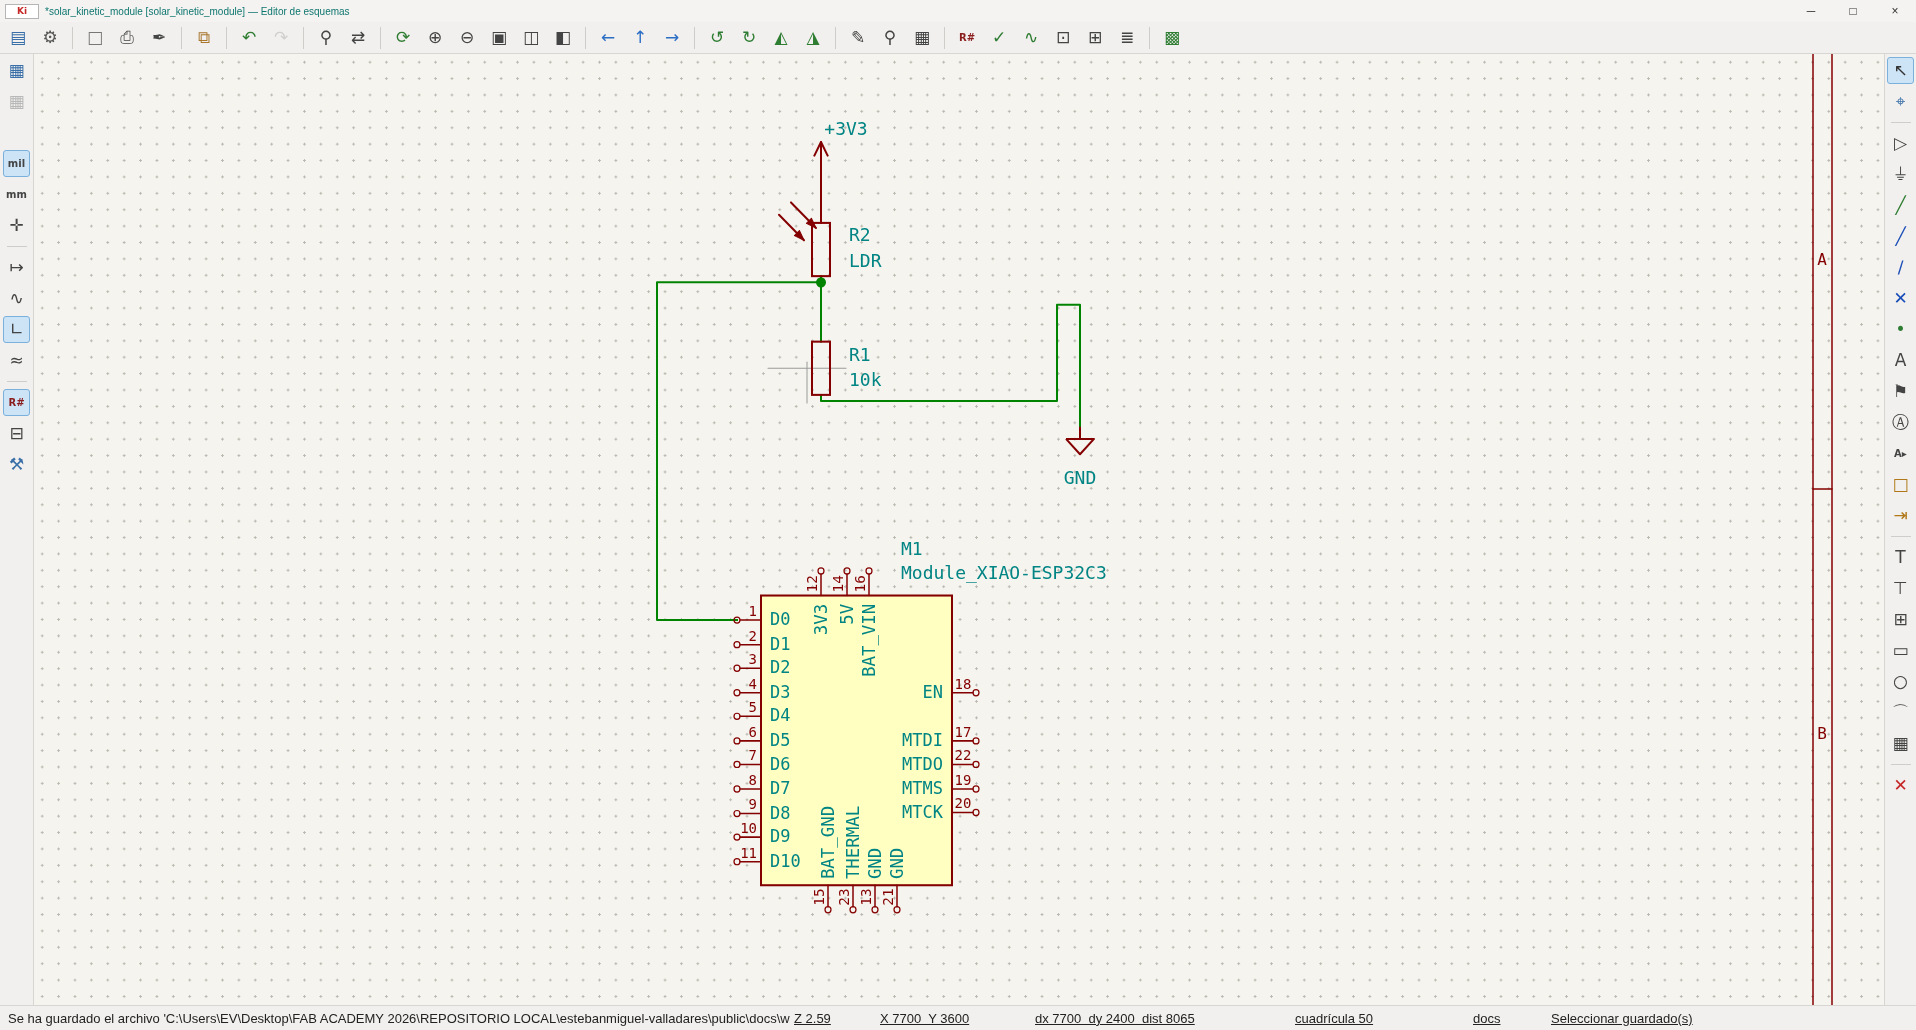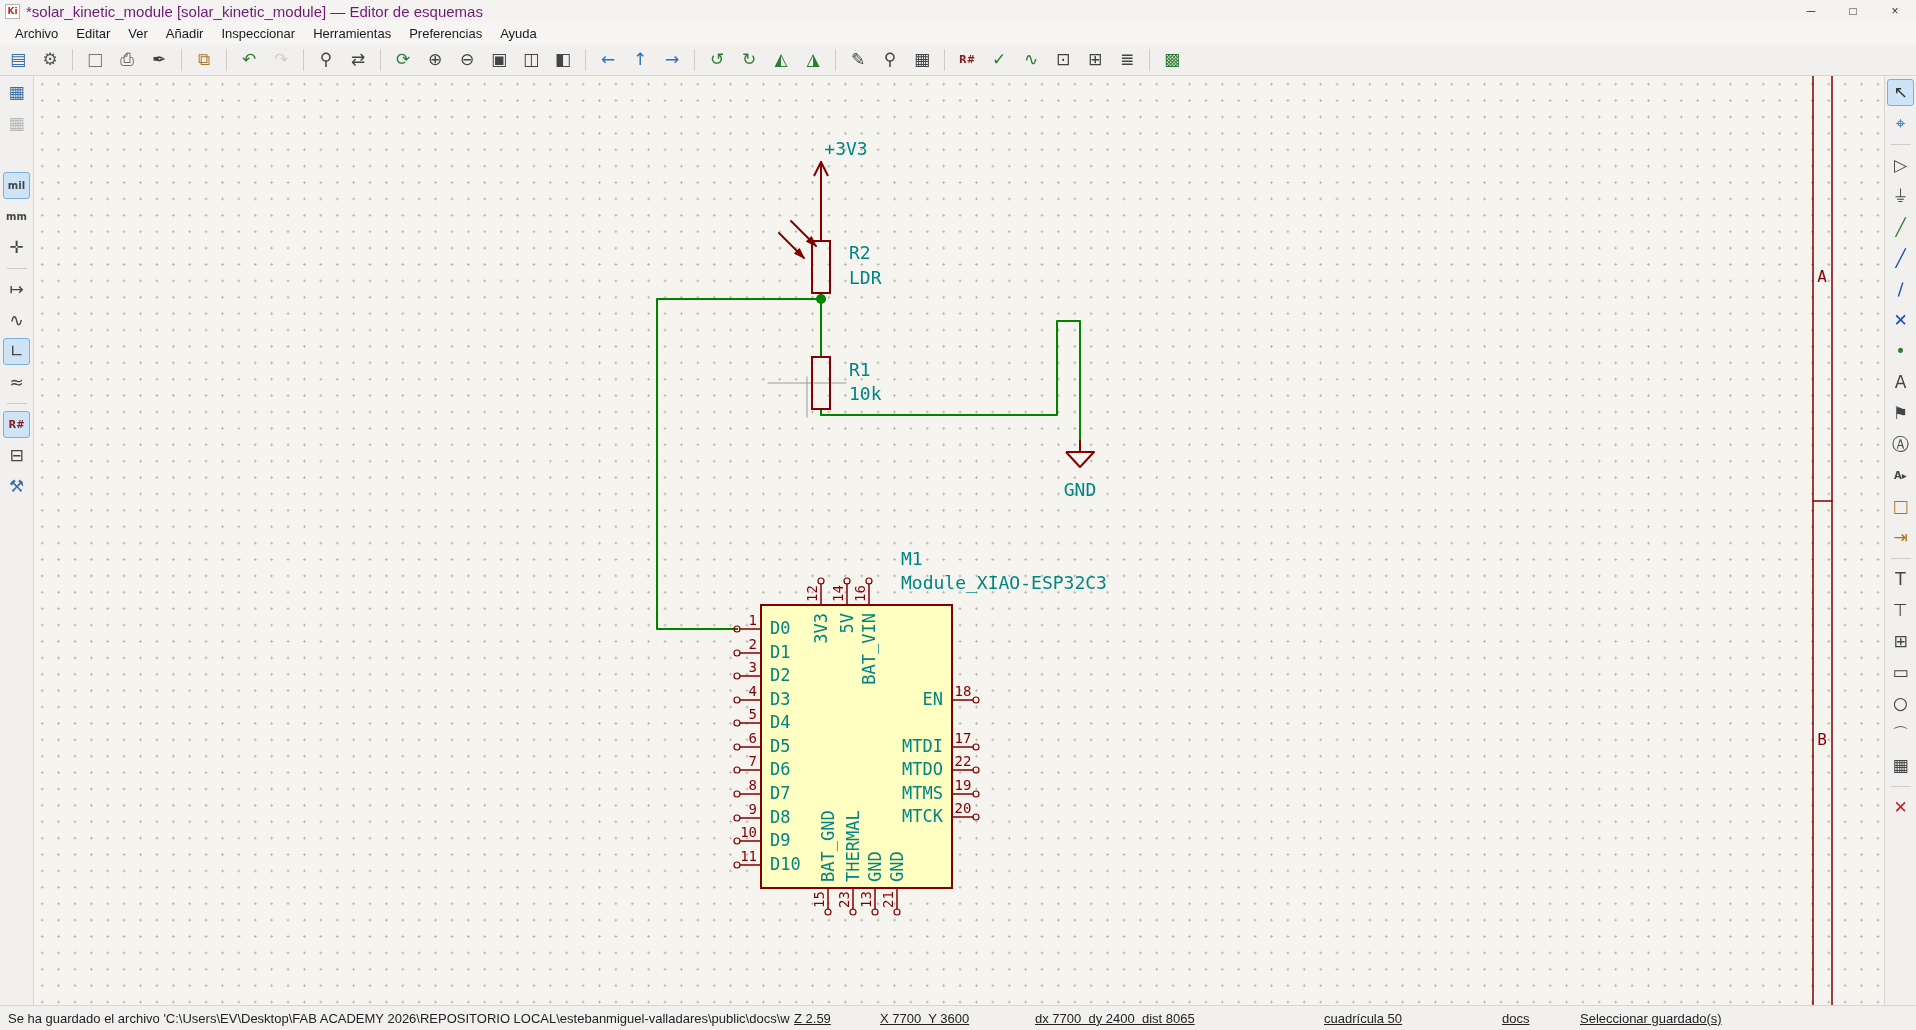--- a/index.html
+++ b/index.html
@@ -3,22 +3,22 @@
 <meta charset="utf-8">
 <style>
   * { box-sizing: border-box; margin: 0; padding: 0; }
   html, body { width: 1916px; height: 1030px; overflow: hidden; }
   body { font-family: "Liberation Sans", sans-serif; font-size: 13px; color: #1a1a1a; background: #f0efed; }
 
   .window { display: flex; flex-direction: column; width: 100%; height: 100%; }
 
   
   .titlebar { height: 22px; background: #f4f3f2; display: flex; align-items: center; padding-left: 5px; gap: 6px; flex: 0 0 auto; }
-  .app-icon { width: 15px; height: 15px; background: #ffffff; border: 1px solid #b5b5b5; font: bold 9px "DejaVu Sans", sans-serif; color: #c62828; display: flex; align-items: center; justify-content: center; }
-  .title { font-size: 15px; color: #701a75; white-space: nowrap; }
+  .app-icon { width: 34px; height: 15px; background: #ffffff; border: 1px solid #b5b5b5; font: bold 9px "DejaVu Sans", sans-serif; color: #c62828; display: flex; align-items: center; justify-content: center; }
+  .title { font-size: 10px; color: #0f766e; white-space: nowrap; }
   .win-controls { margin-left: auto; display: flex; height: 100%; }
   .win-btn { width: 42px; height: 100%; display: flex; align-items: center; justify-content: center; font-size: 12px; color: #333; background: transparent; border: none; }
 
   
   .menubar { height: 22px; background: #f6f5f4; display: flex; align-items: center; padding-left: 6px; flex: 0 0 auto; }
   .menu-item { padding: 2px 9px; font-size: 13px; color: #1a1a1a; }
 
   
   .toolbar { height: 32px; background: #f1f0ee; border-bottom: 1px solid #d8d6d3; display: flex; align-items: center; padding: 0 4px; gap: 4px; flex: 0 0 auto; }
   .tb-btn { width: 28px; height: 28px; display: flex; align-items: center; justify-content: center; border-radius: 3px; border: 1px solid transparent; background: transparent; flex: 0 0 auto; }
@@ -42,49 +42,39 @@
   .canvas svg { position: absolute; inset: 0; width: 100%; height: 100%; }
   .canvas svg text { font-family: "DejaVu Sans Mono", monospace; }
 
   
   .statusbar { height: 25px; background: #f1f0ee; border-top: 1px solid #d8d6d3; display: flex; align-items: center; font-size: 13px; color: #222; flex: 0 0 auto; }
   .sb-msg   { width: 790px; padding: 0 8px; white-space: nowrap; overflow: hidden; flex: 0 0 auto; }
   .sb-field { white-space: pre; overflow: hidden; flex: 0 0 auto; padding: 0 4px; text-decoration: underline; }
   .sb-zoom  { width: 86px; }
   .sb-pos   { width: 155px; }
   .sb-delta { width: 260px; }
-  .sb-grid  { width: 178px; margin-left: 29px; }
+  .sb-grid  { width: 178px; }
   .sb-units { width: 78px; }
   .sb-action{ flex: 1 1 auto; }
 </style>
 </head>
 <body>
 
 <div class="window">
 
   <div class="titlebar">
     <span class="app-icon">Ki</span>
     <span class="title">*solar_kinetic_module [solar_kinetic_module] — Editor de esquemas</span>
     <div class="win-controls">
       <button class="win-btn">─</button>
       <button class="win-btn">□</button>
       <button class="win-btn">×</button>
     </div>
   </div>
 
-  <div class="menubar" id="menubar">
-      <div class="menu-item">Archivo</div>
-      <div class="menu-item">Editar</div>
-      <div class="menu-item">Ver</div>
-      <div class="menu-item">Añadir</div>
-      <div class="menu-item">Inspeccionar</div>
-      <div class="menu-item">Herramientas</div>
-      <div class="menu-item">Preferencias</div>
-      <div class="menu-item">Ayuda</div>
-    </div>
 
   <div class="toolbar" id="toolbar-top">
       <button type="button" class="tb-btn">
         <span class="glyph" style="color: rgb(58, 111, 168);">▤</span>
       </button>
       <button type="button" class="tb-btn">
         <span class="glyph" style="color: rgb(85, 85, 85);">⚙</span>
       </button>
       <div class="tb-sep"></div>
       <button type="button" class="tb-btn">

